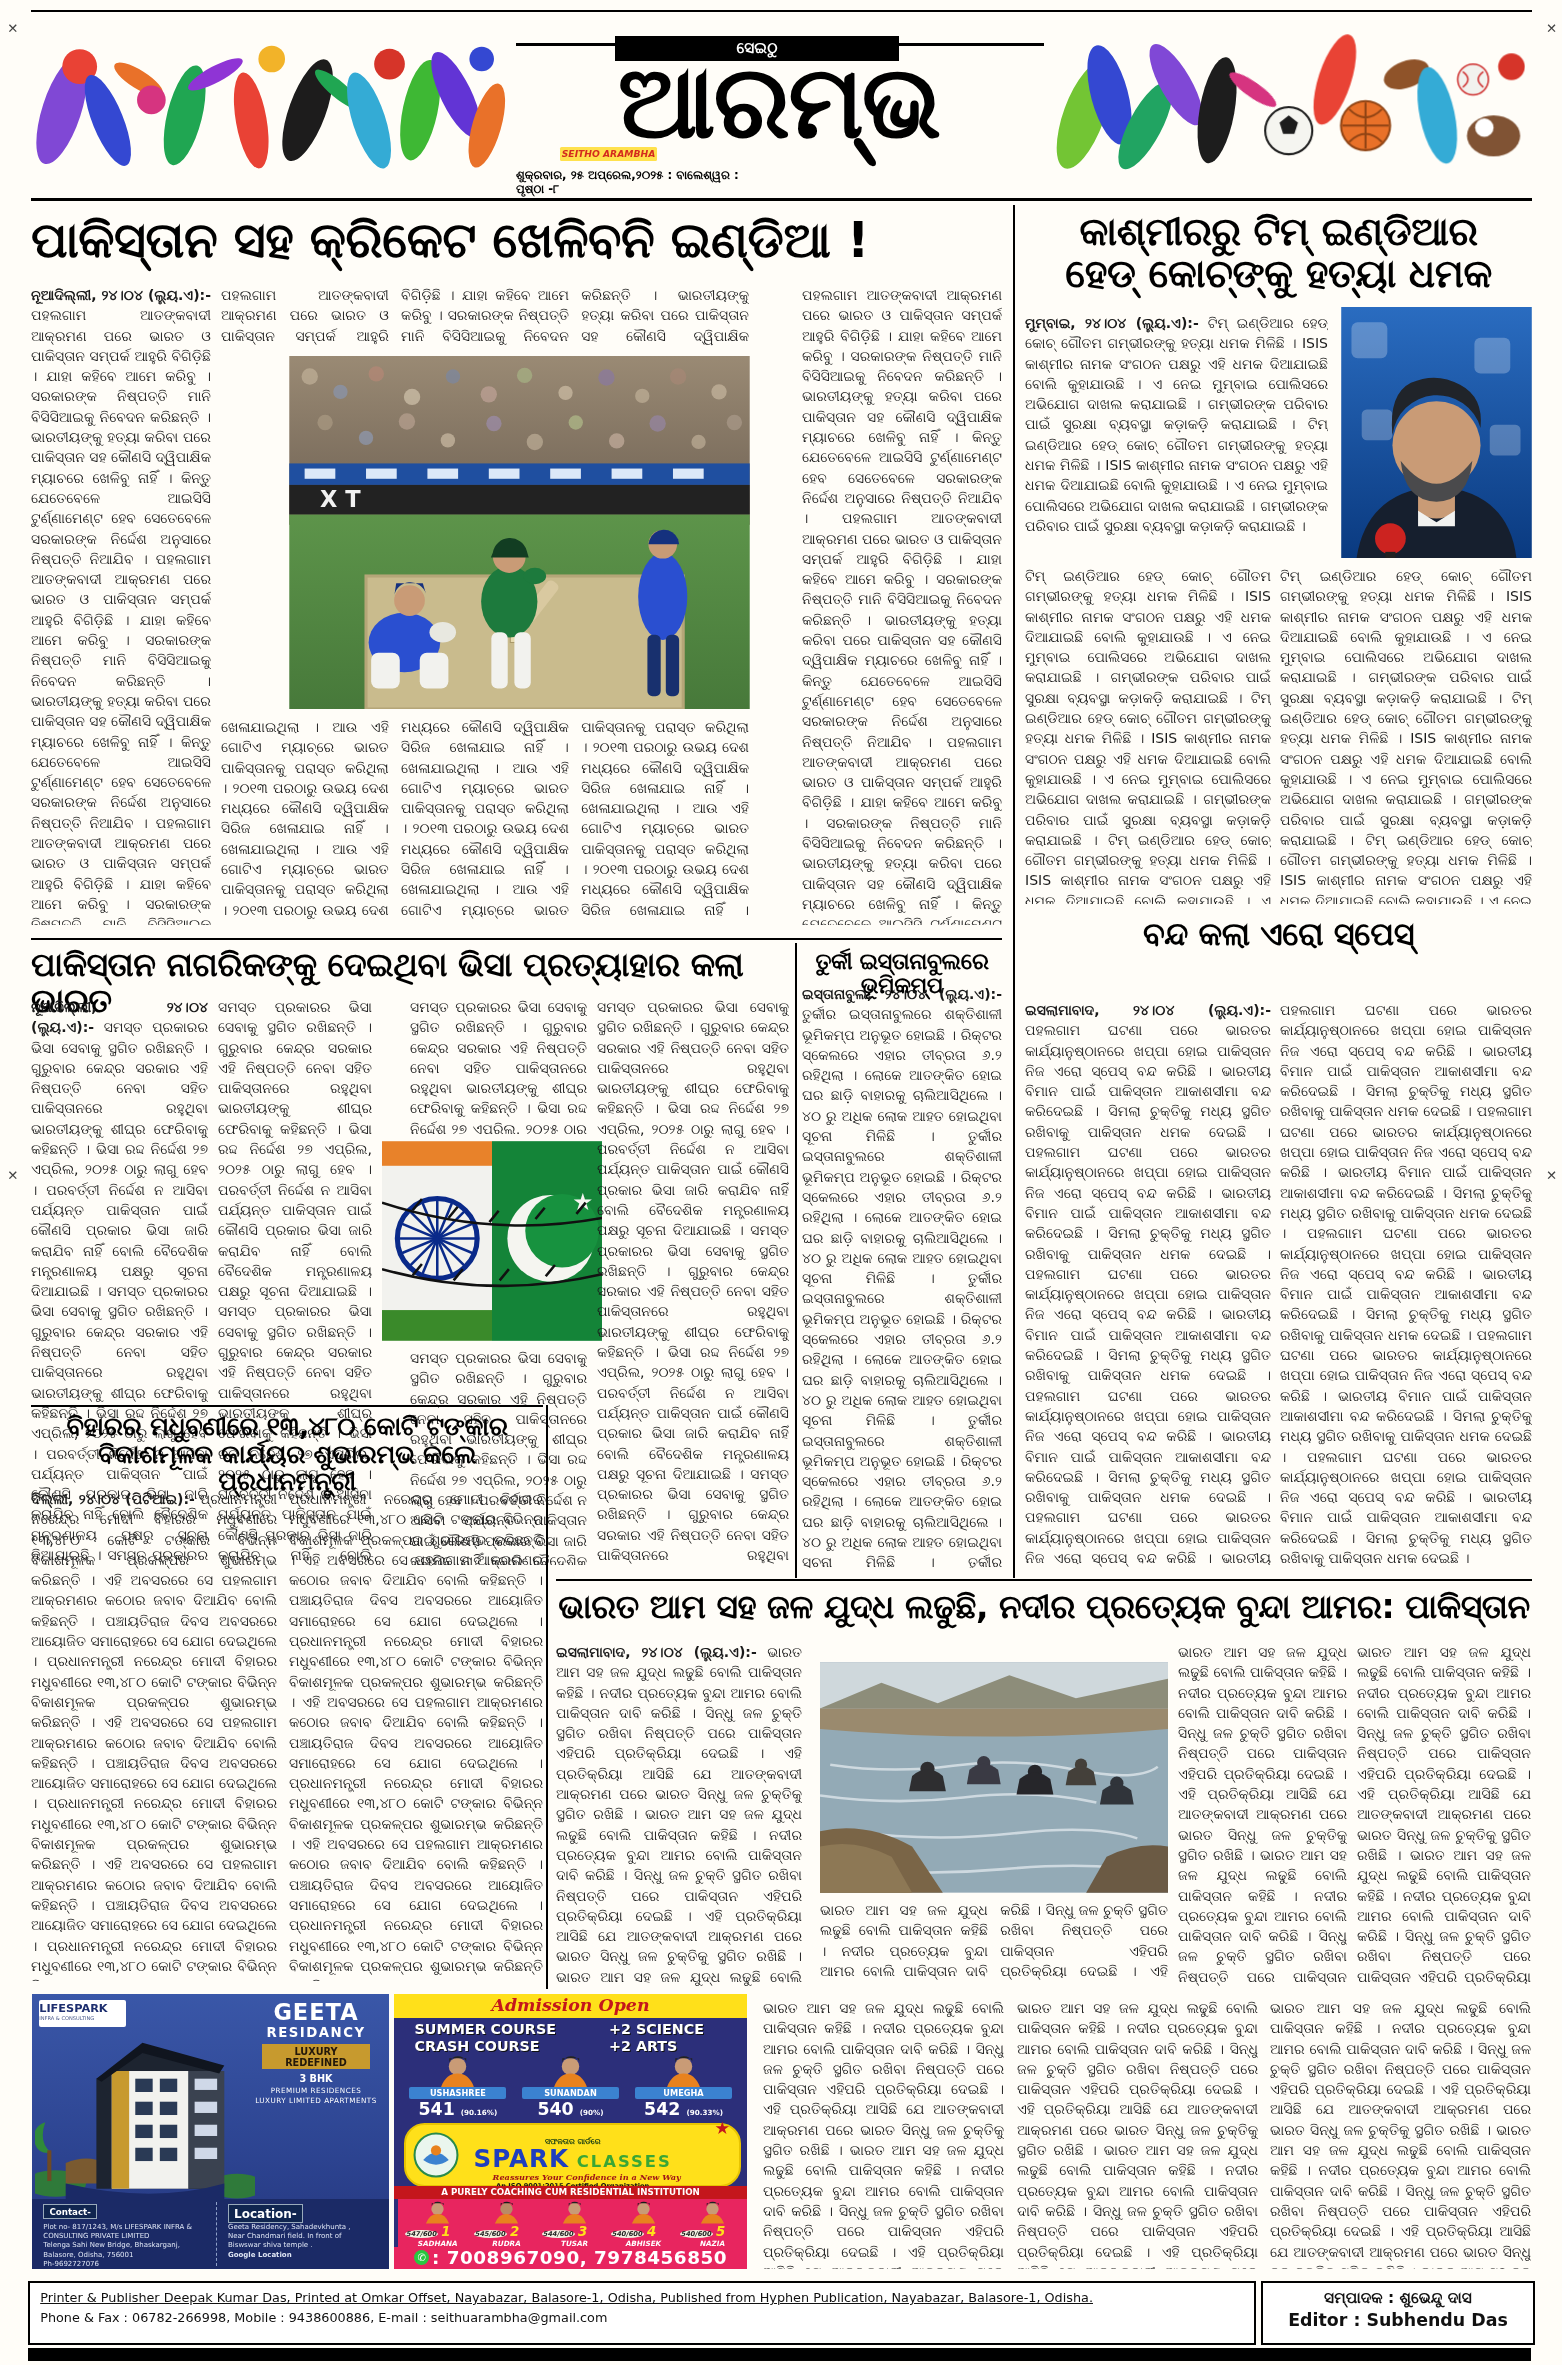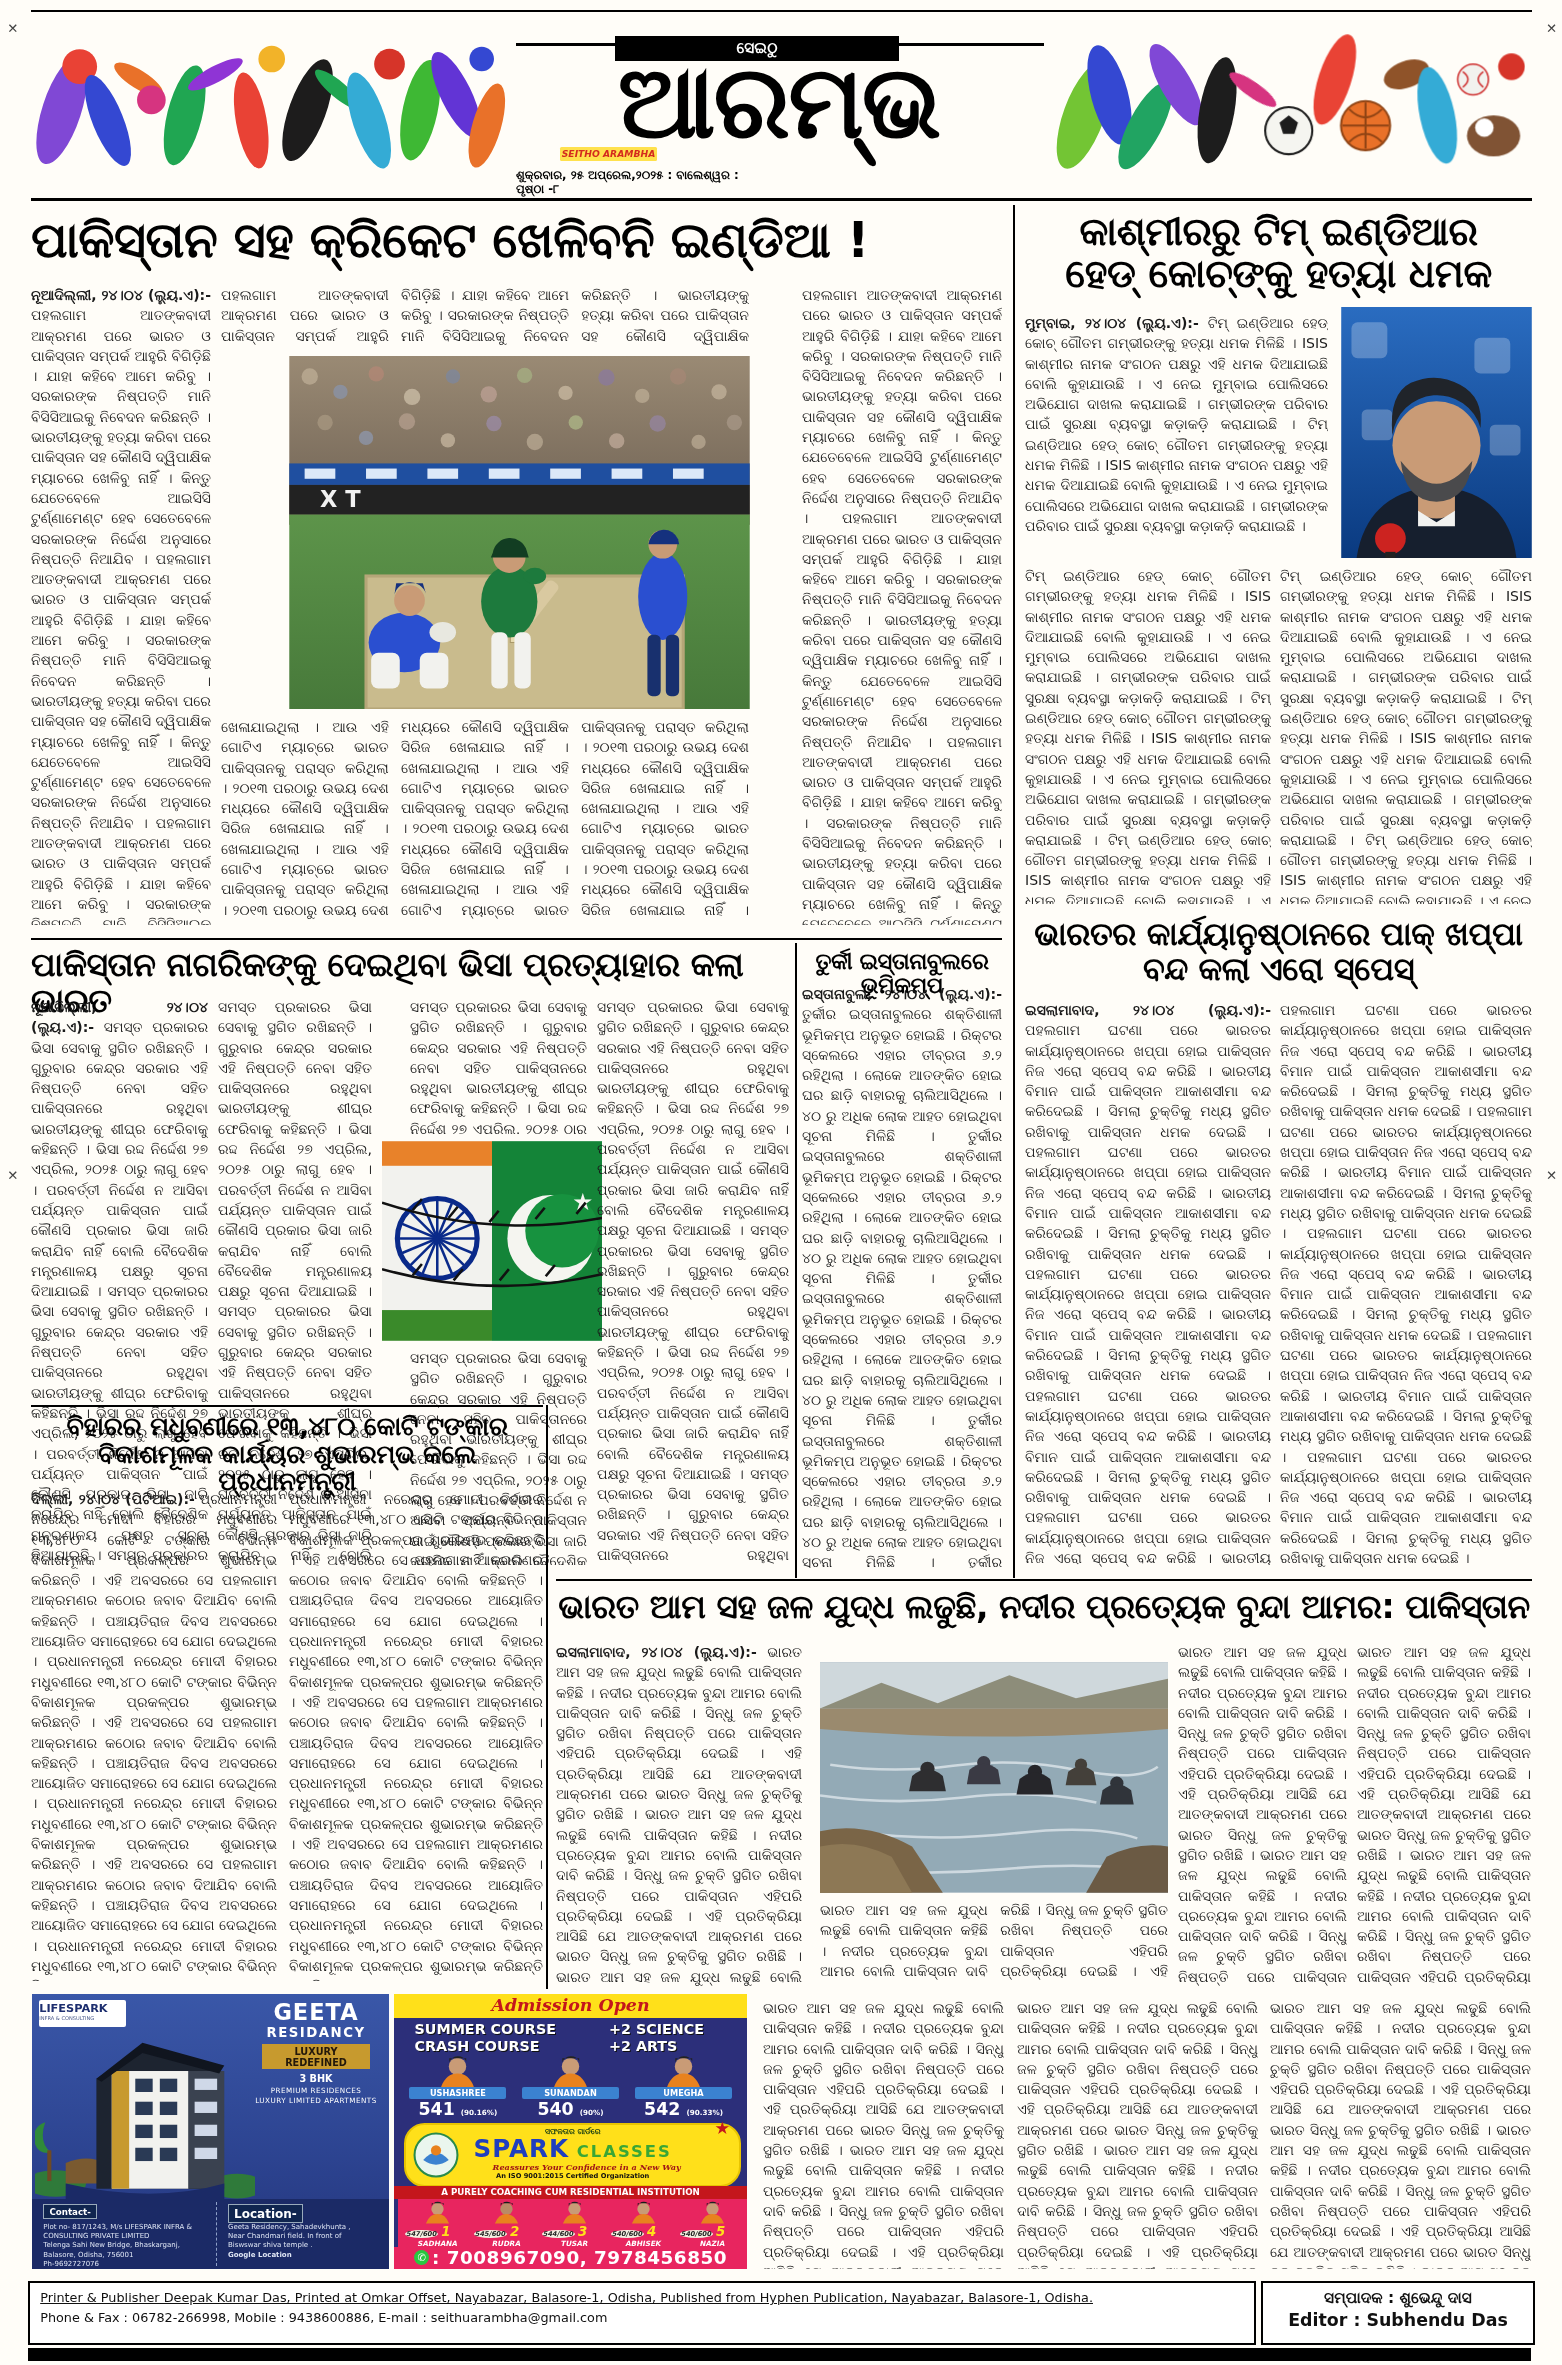--- a/index.html
+++ b/index.html
@@ -231,21 +231,20 @@
     <b>ମୁମ୍ବାଇ, ୨୪।୦୪ (ଲ୍ୟୁ.ଏ):-</b> <span>ଟିମ୍ ଇଣ୍ଡିଆର ହେଡ୍ କୋଚ୍ ଗୌତମ ଗମ୍ଭୀରଙ୍କୁ ହତ୍ୟା ଧମକ ମିଳିଛି । ISIS କାଶ୍ମୀର ନାମକ ସଂଗଠନ ପକ୍ଷରୁ ଏହି ଧମକ ଦିଆଯାଇଛି ବୋଲି କୁହାଯାଉଛି । ଏ ନେଇ ମୁମ୍ବାଇ ପୋଲିସରେ ଅଭିଯୋଗ ଦାଖଲ କରାଯାଇଛି । ଗମ୍ଭୀରଙ୍କ ପରିବାର ପାଇଁ ସୁରକ୍ଷା ବ୍ୟବସ୍ଥା କଡ଼ାକଡ଼ି କରାଯାଇଛି । ଟିମ୍ ଇଣ୍ଡିଆର ହେଡ୍ କୋଚ୍ ଗୌତମ ଗମ୍ଭୀରଙ୍କୁ ହତ୍ୟା ଧମକ ମିଳିଛି । ISIS କାଶ୍ମୀର ନାମକ ସଂଗଠନ ପକ୍ଷରୁ ଏହି ଧମକ ଦିଆଯାଇଛି ବୋଲି କୁହାଯାଉଛି । ଏ ନେଇ ମୁମ୍ବାଇ ପୋଲିସରେ ଅଭିଯୋଗ ଦାଖଲ କରାଯାଇଛି । ଗମ୍ଭୀରଙ୍କ ପରିବାର ପାଇଁ ସୁରକ୍ଷା ବ୍ୟବସ୍ଥା କଡ଼ାକଡ଼ି କରାଯାଇଛି ।</span>
   </div>
   <div class="bodycol" style="left:1025px;top:566px;width:246px;height:338px;">
     <span>ଟିମ୍ ଇଣ୍ଡିଆର ହେଡ୍ କୋଚ୍ ଗୌତମ ଗମ୍ଭୀରଙ୍କୁ ହତ୍ୟା ଧମକ ମିଳିଛି । ISIS କାଶ୍ମୀର ନାମକ ସଂଗଠନ ପକ୍ଷରୁ ଏହି ଧମକ ଦିଆଯାଇଛି ବୋଲି କୁହାଯାଉଛି । ଏ ନେଇ ମୁମ୍ବାଇ ପୋଲିସରେ ଅଭିଯୋଗ ଦାଖଲ କରାଯାଇଛି । ଗମ୍ଭୀରଙ୍କ ପରିବାର ପାଇଁ ସୁରକ୍ଷା ବ୍ୟବସ୍ଥା କଡ଼ାକଡ଼ି କରାଯାଇଛି । ଟିମ୍ ଇଣ୍ଡିଆର ହେଡ୍ କୋଚ୍ ଗୌତମ ଗମ୍ଭୀରଙ୍କୁ ହତ୍ୟା ଧମକ ମିଳିଛି । ISIS କାଶ୍ମୀର ନାମକ ସଂଗଠନ ପକ୍ଷରୁ ଏହି ଧମକ ଦିଆଯାଇଛି ବୋଲି କୁହାଯାଉଛି । ଏ ନେଇ ମୁମ୍ବାଇ ପୋଲିସରେ ଅଭିଯୋଗ ଦାଖଲ କରାଯାଇଛି । ଗମ୍ଭୀରଙ୍କ ପରିବାର ପାଇଁ ସୁରକ୍ଷା ବ୍ୟବସ୍ଥା କଡ଼ାକଡ଼ି କରାଯାଇଛି । ଟିମ୍ ଇଣ୍ଡିଆର ହେଡ୍ କୋଚ୍ ଗୌତମ ଗମ୍ଭୀରଙ୍କୁ ହତ୍ୟା ଧମକ ମିଳିଛି । ISIS କାଶ୍ମୀର ନାମକ ସଂଗଠନ ପକ୍ଷରୁ ଏହି ଧମକ ଦିଆଯାଇଛି ବୋଲି କୁହାଯାଉଛି । ଏ ନେଇ ମୁମ୍ବାଇ ପୋଲିସରେ ଅଭିଯୋଗ ଦାଖଲ କରାଯାଇଛି । ଗମ୍ଭୀରଙ୍କ ପରିବାର ପାଇଁ ସୁରକ୍ଷା ବ୍ୟବସ୍ଥା କଡ଼ାକଡ଼ି କରାଯାଇଛି ।</span>
   </div>
   <div class="bodycol" style="left:1280px;top:566px;width:252px;height:338px;">
     <span>ଟିମ୍ ଇଣ୍ଡିଆର ହେଡ୍ କୋଚ୍ ଗୌତମ ଗମ୍ଭୀରଙ୍କୁ ହତ୍ୟା ଧମକ ମିଳିଛି । ISIS କାଶ୍ମୀର ନାମକ ସଂଗଠନ ପକ୍ଷରୁ ଏହି ଧମକ ଦିଆଯାଇଛି ବୋଲି କୁହାଯାଉଛି । ଏ ନେଇ ମୁମ୍ବାଇ ପୋଲିସରେ ଅଭିଯୋଗ ଦାଖଲ କରାଯାଇଛି । ଗମ୍ଭୀରଙ୍କ ପରିବାର ପାଇଁ ସୁରକ୍ଷା ବ୍ୟବସ୍ଥା କଡ଼ାକଡ଼ି କରାଯାଇଛି । ଟିମ୍ ଇଣ୍ଡିଆର ହେଡ୍ କୋଚ୍ ଗୌତମ ଗମ୍ଭୀରଙ୍କୁ ହତ୍ୟା ଧମକ ମିଳିଛି । ISIS କାଶ୍ମୀର ନାମକ ସଂଗଠନ ପକ୍ଷରୁ ଏହି ଧମକ ଦିଆଯାଇଛି ବୋଲି କୁହାଯାଉଛି । ଏ ନେଇ ମୁମ୍ବାଇ ପୋଲିସରେ ଅଭିଯୋଗ ଦାଖଲ କରାଯାଇଛି । ଗମ୍ଭୀରଙ୍କ ପରିବାର ପାଇଁ ସୁରକ୍ଷା ବ୍ୟବସ୍ଥା କଡ଼ାକଡ଼ି କରାଯାଇଛି । ଟିମ୍ ଇଣ୍ଡିଆର ହେଡ୍ କୋଚ୍ ଗୌତମ ଗମ୍ଭୀରଙ୍କୁ ହତ୍ୟା ଧମକ ମିଳିଛି । ISIS କାଶ୍ମୀର ନାମକ ସଂଗଠନ ପକ୍ଷରୁ ଏହି ଧମକ ଦିଆଯାଇଛି ବୋଲି କୁହାଯାଉଛି । ଏ ନେଇ ମୁମ୍ବାଇ ପୋଲିସରେ ଅଭିଯୋଗ ଦାଖଲ କରାଯାଇଛି । ଗମ୍ଭୀରଙ୍କ ପରିବାର ପାଇଁ ସୁରକ୍ଷା ବ୍ୟବସ୍ଥା କଡ଼ାକଡ଼ି କରାଯାଇଛି ।</span>
   </div>
 
   <div class="headline abs center" style="left:1025px;top:917px;width:507px;font-size:32px;">
-    <div>ଭାରତର କାର୍ଯ୍ୟାନୁଷ୍ଠାନରେ ପାକ୍ ଖପ୍ପା</div>
     <div>ବନ୍ଦ କଲା ଏରୋ ସ୍ପେସ୍</div>
   </div>
   <div class="bodycol" style="left:1025px;top:1000px;width:246px;height:569px;">
     <b>ଇସଲାମାବାଦ, ୨୪।୦୪ (ଲ୍ୟୁ.ଏ):-</b> <span>ପହଲଗାମ ଘଟଣା ପରେ ଭାରତର କାର୍ଯ୍ୟାନୁଷ୍ଠାନରେ ଖପ୍ପା ହୋଇ ପାକିସ୍ତାନ ନିଜ ଏରୋ ସ୍ପେସ୍ ବନ୍ଦ କରିଛି । ଭାରତୀୟ ବିମାନ ପାଇଁ ପାକିସ୍ତାନ ଆକାଶସୀମା ବନ୍ଦ କରିଦେଇଛି । ସିମଲା ଚୁକ୍ତିକୁ ମଧ୍ୟ ସ୍ଥଗିତ ରଖିବାକୁ ପାକିସ୍ତାନ ଧମକ ଦେଇଛି । ପହଲଗାମ ଘଟଣା ପରେ ଭାରତର କାର୍ଯ୍ୟାନୁଷ୍ଠାନରେ ଖପ୍ପା ହୋଇ ପାକିସ୍ତାନ ନିଜ ଏରୋ ସ୍ପେସ୍ ବନ୍ଦ କରିଛି । ଭାରତୀୟ ବିମାନ ପାଇଁ ପାକିସ୍ତାନ ଆକାଶସୀମା ବନ୍ଦ କରିଦେଇଛି । ସିମଲା ଚୁକ୍ତିକୁ ମଧ୍ୟ ସ୍ଥଗିତ ରଖିବାକୁ ପାକିସ୍ତାନ ଧମକ ଦେଇଛି । ପହଲଗାମ ଘଟଣା ପରେ ଭାରତର କାର୍ଯ୍ୟାନୁଷ୍ଠାନରେ ଖପ୍ପା ହୋଇ ପାକିସ୍ତାନ ନିଜ ଏରୋ ସ୍ପେସ୍ ବନ୍ଦ କରିଛି । ଭାରତୀୟ ବିମାନ ପାଇଁ ପାକିସ୍ତାନ ଆକାଶସୀମା ବନ୍ଦ କରିଦେଇଛି । ସିମଲା ଚୁକ୍ତିକୁ ମଧ୍ୟ ସ୍ଥଗିତ ରଖିବାକୁ ପାକିସ୍ତାନ ଧମକ ଦେଇଛି । ପହଲଗାମ ଘଟଣା ପରେ ଭାରତର କାର୍ଯ୍ୟାନୁଷ୍ଠାନରେ ଖପ୍ପା ହୋଇ ପାକିସ୍ତାନ ନିଜ ଏରୋ ସ୍ପେସ୍ ବନ୍ଦ କରିଛି । ଭାରତୀୟ ବିମାନ ପାଇଁ ପାକିସ୍ତାନ ଆକାଶସୀମା ବନ୍ଦ କରିଦେଇଛି । ସିମଲା ଚୁକ୍ତିକୁ ମଧ୍ୟ ସ୍ଥଗିତ ରଖିବାକୁ ପାକିସ୍ତାନ ଧମକ ଦେଇଛି । ପହଲଗାମ ଘଟଣା ପରେ ଭାରତର କାର୍ଯ୍ୟାନୁଷ୍ଠାନରେ ଖପ୍ପା ହୋଇ ପାକିସ୍ତାନ ନିଜ ଏରୋ ସ୍ପେସ୍ ବନ୍ଦ କରିଛି । ଭାରତୀୟ ବିମାନ ପାଇଁ ପାକିସ୍ତାନ ଆକାଶସୀମା ବନ୍ଦ କରିଦେଇଛି । ସିମଲା ଚୁକ୍ତିକୁ ମଧ୍ୟ ସ୍ଥଗିତ ରଖିବାକୁ ପାକିସ୍ତାନ ଧମକ ଦେଇଛି ।</span>
   </div>
   <div class="bodycol" style="left:1280px;top:1000px;width:252px;height:569px;">
     <span>ପହଲଗାମ ଘଟଣା ପରେ ଭାରତର କାର୍ଯ୍ୟାନୁଷ୍ଠାନରେ ଖପ୍ପା ହୋଇ ପାକିସ୍ତାନ ନିଜ ଏରୋ ସ୍ପେସ୍ ବନ୍ଦ କରିଛି । ଭାରତୀୟ ବିମାନ ପାଇଁ ପାକିସ୍ତାନ ଆକାଶସୀମା ବନ୍ଦ କରିଦେଇଛି । ସିମଲା ଚୁକ୍ତିକୁ ମଧ୍ୟ ସ୍ଥଗିତ ରଖିବାକୁ ପାକିସ୍ତାନ ଧମକ ଦେଇଛି । ପହଲଗାମ ଘଟଣା ପରେ ଭାରତର କାର୍ଯ୍ୟାନୁଷ୍ଠାନରେ ଖପ୍ପା ହୋଇ ପାକିସ୍ତାନ ନିଜ ଏରୋ ସ୍ପେସ୍ ବନ୍ଦ କରିଛି । ଭାରତୀୟ ବିମାନ ପାଇଁ ପାକିସ୍ତାନ ଆକାଶସୀମା ବନ୍ଦ କରିଦେଇଛି । ସିମଲା ଚୁକ୍ତିକୁ ମଧ୍ୟ ସ୍ଥଗିତ ରଖିବାକୁ ପାକିସ୍ତାନ ଧମକ ଦେଇଛି । ପହଲଗାମ ଘଟଣା ପରେ ଭାରତର କାର୍ଯ୍ୟାନୁଷ୍ଠାନରେ ଖପ୍ପା ହୋଇ ପାକିସ୍ତାନ ନିଜ ଏରୋ ସ୍ପେସ୍ ବନ୍ଦ କରିଛି । ଭାରତୀୟ ବିମାନ ପାଇଁ ପାକିସ୍ତାନ ଆକାଶସୀମା ବନ୍ଦ କରିଦେଇଛି । ସିମଲା ଚୁକ୍ତିକୁ ମଧ୍ୟ ସ୍ଥଗିତ ରଖିବାକୁ ପାକିସ୍ତାନ ଧମକ ଦେଇଛି । ପହଲଗାମ ଘଟଣା ପରେ ଭାରତର କାର୍ଯ୍ୟାନୁଷ୍ଠାନରେ ଖପ୍ପା ହୋଇ ପାକିସ୍ତାନ ନିଜ ଏରୋ ସ୍ପେସ୍ ବନ୍ଦ କରିଛି । ଭାରତୀୟ ବିମାନ ପାଇଁ ପାକିସ୍ତାନ ଆକାଶସୀମା ବନ୍ଦ କରିଦେଇଛି । ସିମଲା ଚୁକ୍ତିକୁ ମଧ୍ୟ ସ୍ଥଗିତ ରଖିବାକୁ ପାକିସ୍ତାନ ଧମକ ଦେଇଛି । ପହଲଗାମ ଘଟଣା ପରେ ଭାରତର କାର୍ଯ୍ୟାନୁଷ୍ଠାନରେ ଖପ୍ପା ହୋଇ ପାକିସ୍ତାନ ନିଜ ଏରୋ ସ୍ପେସ୍ ବନ୍ଦ କରିଛି । ଭାରତୀୟ ବିମାନ ପାଇଁ ପାକିସ୍ତାନ ଆକାଶସୀମା ବନ୍ଦ କରିଦେଇଛି । ସିମଲା ଚୁକ୍ତିକୁ ମଧ୍ୟ ସ୍ଥଗିତ ରଖିବାକୁ ପାକିସ୍ତାନ ଧମକ ଦେଇଛି ।</span>
   </div>
 
   <div class="hrule" style="left:31px;top:938px;width:971px;height:1.5px;"></div>
@@ -490,21 +489,21 @@
           </svg>
         <div class="pill" style="font-size:8.2px;padding:1px 0;">UMEGHA</div>
         <div class="score-big" style="font-size:17.4px;text-align:center;">
           <span>542</span>
           <span style="font-size:7.2px;font-weight:700;">(90.33%)</span>
         </div>
       </div>
     </div>
 
     <div class="abs" style="left:10.2px;top:129px;width:333px;height:60px;background:#ffe01a;border-radius:20.5px;border:2px solid #e8c400;text-align:center;">
-      <div style="font-size:7.7px;font-weight:700;color:#143a12;margin-top:2px;">ସଫଳତାର ଗାର୍ଡରେ</div>
+      <div style="font-size:7.7px;font-weight:700;color:#143a12;margin-top:12px;">ସଫଳତାର ଗାର୍ଡରେ</div>
       <div style="line-height:1;">
         <span style="font-size:24.6px;font-weight:900;color:#1f3fbf;letter-spacing:1px;">SPARK</span>
         <span style="font-size:16.4px;font-weight:900;color:#3aa635;letter-spacing:2px;margin-left:5.1px;">CLASSES</span>
       </div>
       <div style="font-family:'DejaVu Serif','Liberation Serif',serif;font-style:italic;font-weight:700;font-size:8.2px;color:#a01418;margin-left:28px;">Reassures Your Confidence in a New Way</div>
       <div style="font-size:6.7px;font-weight:800;color:#111;">An ISO 9001:2015 Certified Organization</div>
       <svg class="abs" style="left:7.2px;top:7.2px;" width="46" height="46" viewBox="0 0 90 90">
         <circle cx="45" cy="45" r="42" fill="#eaf6ee" stroke="#2a8a4a" stroke-width="4"></circle>
         <path d="M20 55 q25 -30 50 0 q-25 18 -50 0z" fill="#3b82d0"></path>
         <circle cx="45" cy="36" r="10" fill="#e8821e"></circle>

